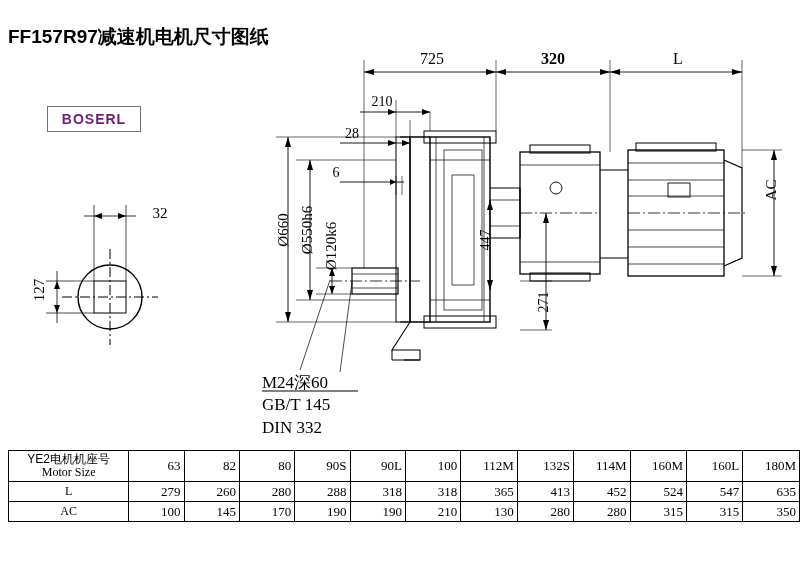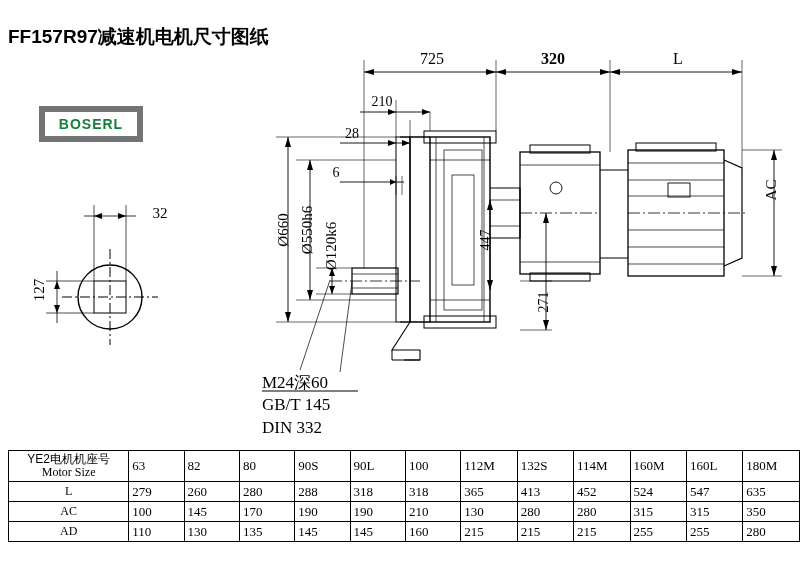--- a/index.html
+++ b/index.html
@@ -20,38 +20,38 @@
   }
   #drawing{position:absolute;left:0;top:0;}
   .tbl{
     position:absolute;left:8px;top:450px;
     border-collapse:collapse;
     font-family:"Liberation Serif", serif;
     font-size:13px;
   }
   .tbl td{
     border:1px solid #000;
-    text-align:left;
+    text-align:right;
     height:19px;
     padding:0 3px;
   }
   .tbl td.rowhdr{
     width:124px;
     text-align:center;
     font-size:12px;
     line-height:13px;
   }
   .tbl td.val{width:52px;}
   .tbl .hdr td{height:30px;border-radius:7px;}
   .cn{font-family:"Liberation Sans", sans-serif;}
   .logo{
-    position:absolute;left:39px;top:106px;
+    position:absolute;left:47px;top:106px;
     width:92px;height:24px;
-    border:6px solid #737373;
-    color:#15803d;
+    border:1px solid #737373;
+    color:#701a75;
     font-family:"Liberation Sans", sans-serif;
     font-weight:bold;font-size:14px;
     display:flex;align-items:center;justify-content:center;
     letter-spacing:1px;
   }
 </style>
 </head>
 <body>
 
 <div class="title">FF157R97减速机电机尺寸图纸</div>
@@ -267,29 +267,14 @@
       <td class="val">190</td>
       <td class="val">190</td>
       <td class="val">210</td>
       <td class="val">130</td>
       <td class="val">280</td>
       <td class="val">280</td>
       <td class="val">315</td>
       <td class="val">315</td>
       <td class="val">350</td>
     </tr>
-    <tr>
-      <td class="rowhdr">AD</td>
-      <td class="val">110</td>
-      <td class="val">130</td>
-      <td class="val">135</td>
-      <td class="val">145</td>
-      <td class="val">145</td>
-      <td class="val">160</td>
-      <td class="val">215</td>
-      <td class="val">215</td>
-      <td class="val">215</td>
-      <td class="val">255</td>
-      <td class="val">255</td>
-      <td class="val">280</td>
-    </tr>
   </tbody>
 </table>
 
 </body></html>

